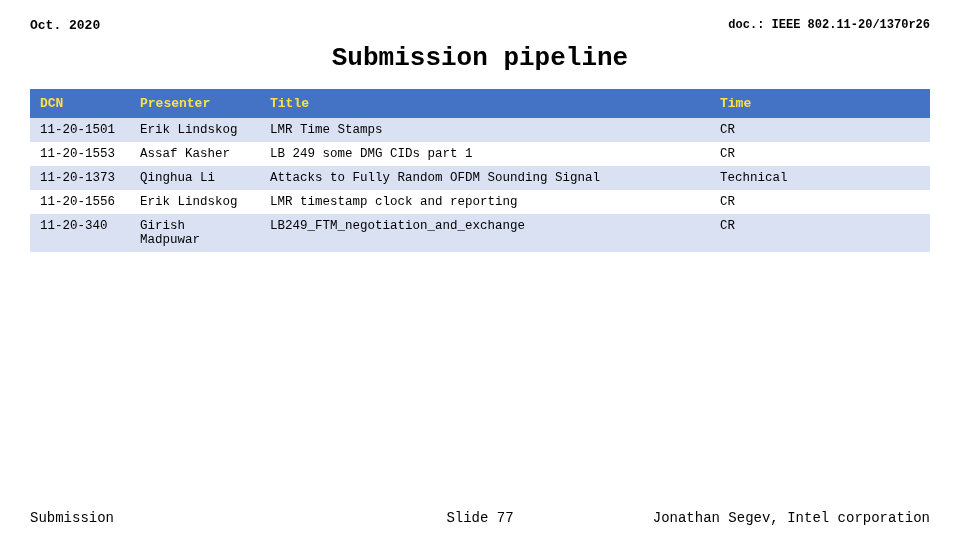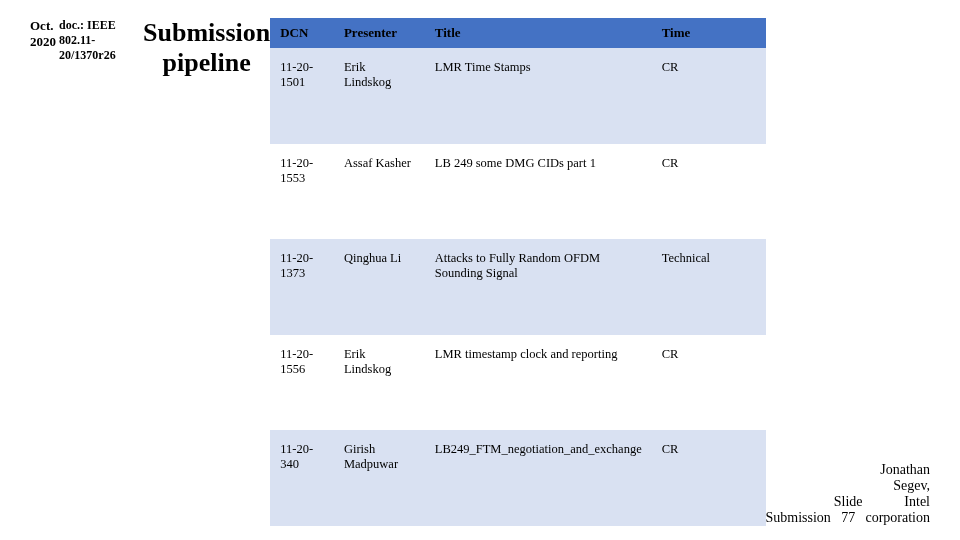--- a/index.html
+++ b/index.html
@@ -9,21 +9,22 @@
       width: 960px;
       height: 540px;
       overflow: hidden;
       position: relative;
     }
     .page {
       width: 960px;
       height: 540px;
       padding: 18px 30px 14px 30px;
       display: flex;
-      flex-direction: row;
+      flex-direction: column;
+      font-family: Liberation Mono, monospace;
     }
     .top-bar {
       display: flex;
       justify-content: space-between;
       align-items: flex-start;
       margin-bottom: 10px;
     }
     .top-left {
       font-size: 13px;
       font-weight: bold;
@@ -38,36 +39,36 @@
       font-weight: bold;
       margin-bottom: 16px;
     }
     table {
       width: 100%;
       border-collapse: collapse;
       font-size: 12.5px;
     }
     thead tr {
       background-color: #4472C4;
-      color: #000000;
+      color: #fde047;
     }
     thead th {
       padding: 7px 10px;
       text-align: left;
       font-weight: bold;
       font-size: 13px;
     }
     tbody tr:nth-child(odd) {
       background-color: #D9E1F2;
     }
     tbody tr:nth-child(even) {
       background-color: #fff;
     }
     tbody td {
-      padding: 12px 10px;
+      padding: 5px 10px;
       vertical-align: top;
       font-size: 12.5px;
     }
     .col-dcn { width: 100px; }
     .col-presenter { width: 130px; }
     .col-title { width: auto; }
     .col-time { width: 220px; }
     .footer {
       display: flex;
       justify-content: space-between;

